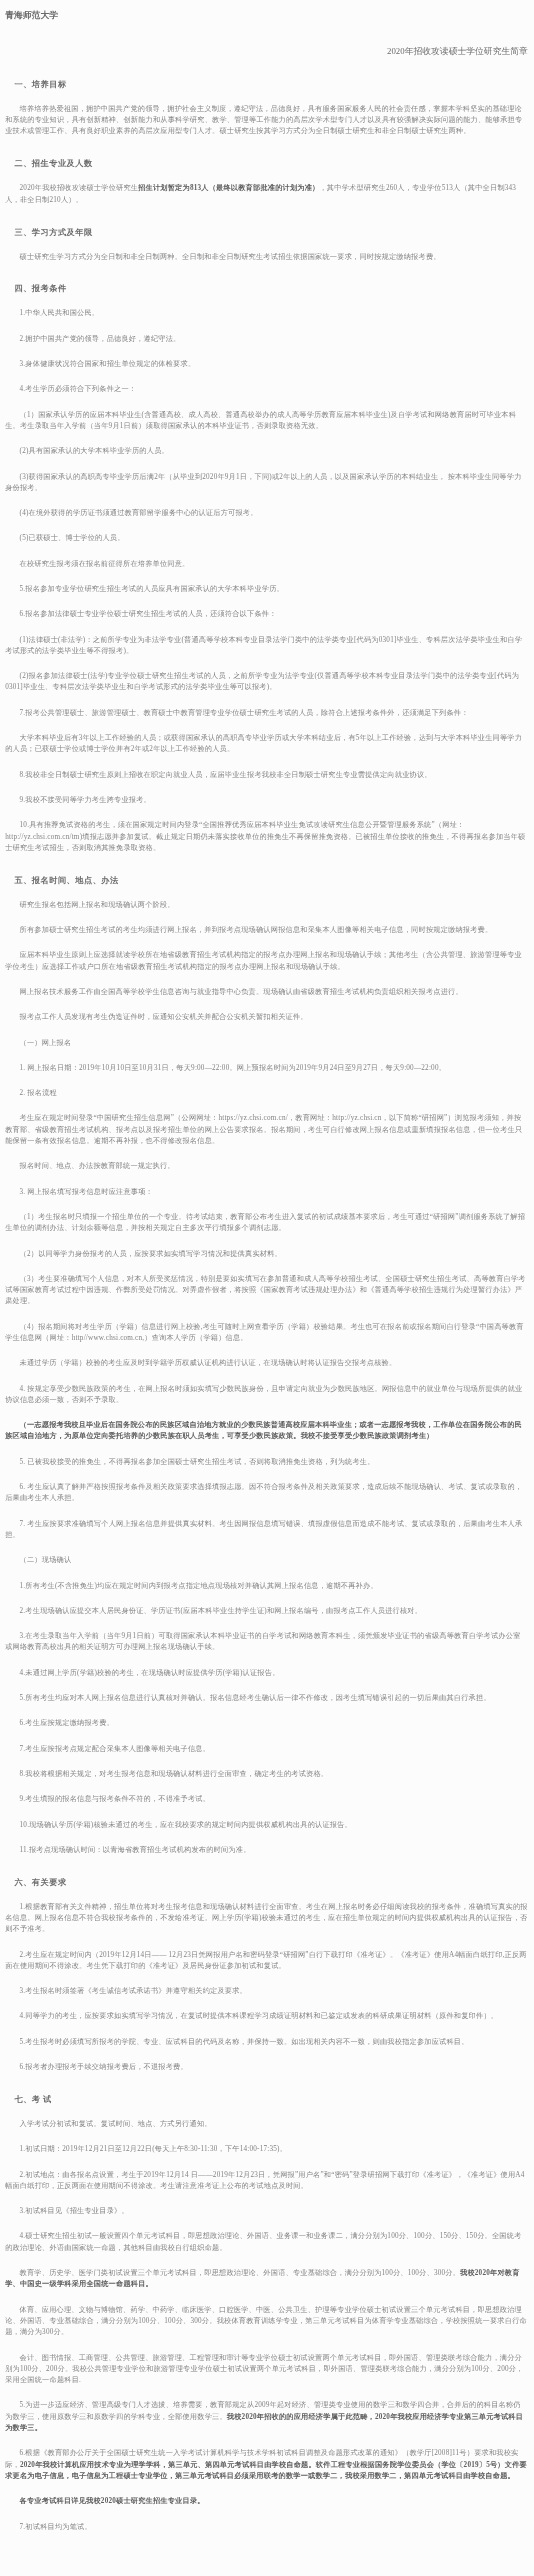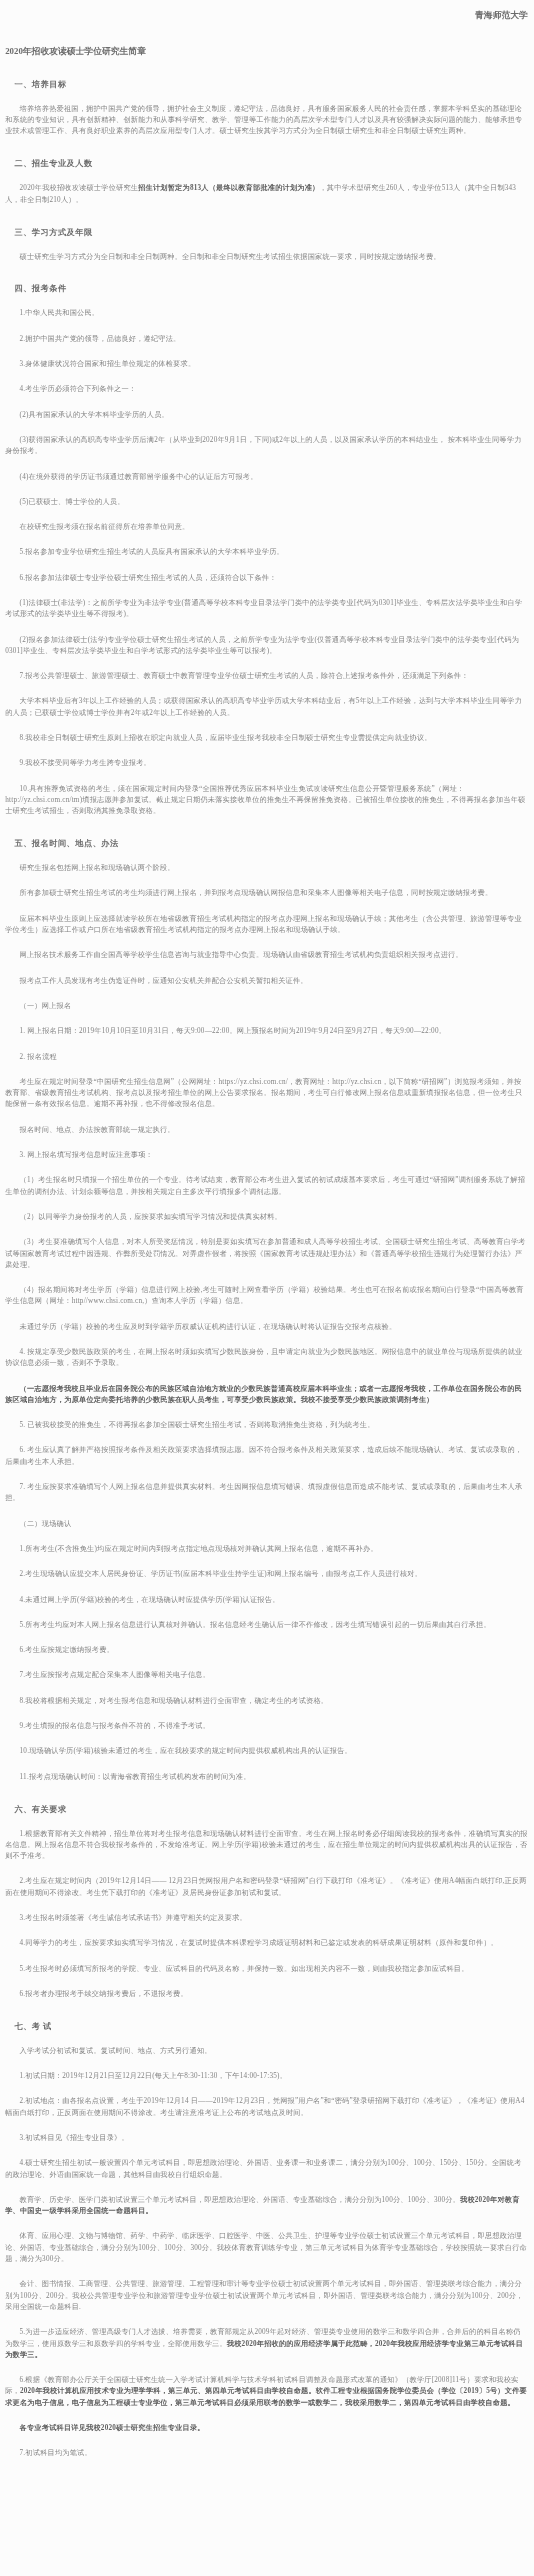--- a/index.html
+++ b/index.html
@@ -7,30 +7,30 @@
     width: 535px;
     min-height: 2817px;
     box-sizing: border-box;
     margin: 0 auto;
     padding: 4.1px 7.2px 31px 5.2px;
     background: #fcfcfc;
     font-family: "Liberation Serif", "DejaVu Serif", serif;
     color: #828282;
   }
   .doc-title {
-    text-align: right;
+    text-align: left;
     font-size: 8.8px;
     font-weight: bold;
     color: #6b6b6b;
     margin: 6.2px 0 0 0;
   }
   .doc-subtitle {
-    text-align: left;
+    text-align: right;
     font-size: 8.8px;
-    font-weight: bold;
+    font-weight: normal;
     color: #6b6b6b;
     margin: 24px 0 0 0;
   }
   #doc-body h2.heading {
     font-size: 8.2px;
     font-weight: bold;
     color: #6b6b6b;
     margin: 20.6px 0 0 0;
     padding-left: 9.3px;
     letter-spacing: 0.5px;
@@ -59,20 +59,21 @@
       <p class="para"><span>培养培养热爱祖国，拥护中国共产党的领导，拥护社会主义制度，遵纪守法，品德良好，具有服务国家服务人民的社会责任感，掌握本学科坚实的基础理论和系统的专业知识，具有创新精神、创新能力和从事科学研究、教学、管理等工作能力的高层次学术型专门人才以及具有较强解决实际问题的能力、能够承担专业技术或管理工作、具有良好职业素养的高层次应用型专门人才。硕士研究生按其学习方式分为全日制硕士研究生和非全日制硕士研究生两种。</span></p>
       <h2 class="heading"><span>二、招生专业及人数</span></h2>
       <p class="para"><span>2020年我校招收攻读硕士学位研究生</span><b>招生计划暂定为813人（最终以教育部批准的计划为准）</b><span>，其中学术型研究生260人，专业学位513人（其中全日制343人，非全日制210人）。</span></p>
       <h2 class="heading"><span>三、学习方式及年限</span></h2>
       <p class="para"><span>硕士研究生学习方式分为全日制和非全日制两种。全日制和非全日制研究生考试招生依据国家统一要求，同时按规定缴纳报考费。</span></p>
       <h2 class="heading"><span>四、报考条件</span></h2>
       <p class="para"><span>1.中华人民共和国公民。</span></p>
       <p class="para"><span>2.拥护中国共产党的领导，品德良好，遵纪守法。</span></p>
       <p class="para"><span>3.身体健康状况符合国家和招生单位规定的体检要求。</span></p>
       <p class="para"><span>4.考生学历必须符合下列条件之一：</span></p>
+      <p class="para"><span>（1）国家承认学历的应届本科毕业生(含普通高校、成人高校、普通高校举办的成人高等学历教育应届本科毕业生)及自学考试和网络教育届时可毕业本科生。考生录取当年入学前（当年9月1日前）须取得国家承认的本科毕业证书，否则录取资格无效。</span></p>
       <p class="para"><span>(2)具有国家承认的大学本科毕业学历的人员。</span></p>
       <p class="para"><span>(3)获得国家承认的高职高专毕业学历后满2年（从毕业到2020年9月1日，下同)或2年以上的人员，以及国家承认学历的本科结业生， 按本科毕业生同等学力身份报考。</span></p>
       <p class="para"><span>(4)在境外获得的学历证书须通过教育部留学服务中心的认证后方可报考。</span></p>
       <p class="para"><span>(5)已获硕士、博士学位的人员。</span></p>
       <p class="para"><span>在校研究生报考须在报名前征得所在培养单位同意。</span></p>
       <p class="para"><span>5.报名参加专业学位研究生招生考试的人员应具有国家承认的大学本科毕业学历。</span></p>
       <p class="para"><span>6.报名参加法律硕士专业学位硕士研究生招生考试的人员，还须符合以下条件：</span></p>
       <p class="para"><span>(1)法律硕士(非法学)：之前所学专业为非法学专业(普通高等学校本科专业目录法学门类中的法学类专业[代码为0301]毕业生、专科层次法学类毕业生和自学考试形式的法学类毕业生等不得报考)。</span></p>
       <p class="para"><span>(2)报名参加法律硕士(法学)专业学位硕士研究生招生考试的人员，之前所学专业为法学专业(仅普通高等学校本科专业目录法学门类中的法学类专业[代码为0301]毕业生、专科层次法学类毕业生和自学考试形式的法学类毕业生等可以报考)。</span></p>
       <p class="para"><span>7.报考公共管理硕士、旅游管理硕士、教育硕士中教育管理专业学位硕士研究生考试的人员，除符合上述报考条件外，还须满足下列条件：</span></p>
@@ -98,20 +99,21 @@
       <p class="para"><span>（4）报名期间将对考生学历（学籍）信息进行网上校验,考生可随时上网查看学历（学籍）校验结果。考生也可在报名前或报名期间自行登录“中国高等教育学生信息网（网址：http//www.chsi.com.cn,）查询本人学历（学籍）信息。</span></p>
       <p class="para"><span>未通过学历（学籍）校验的考生应及时到学籍学历权威认证机构进行认证，在现场确认时将认证报告交报考点核验。</span></p>
       <p class="para"><span>4. 按规定享受少数民族政策的考生，在网上报名时须如实填写少数民族身份，且申请定向就业为少数民族地区。网报信息中的就业单位与现场所提供的就业协议信息必须一致，否则不予录取。</span></p>
       <p class="para"><b>（一志愿报考我校且毕业后在国务院公布的民族区域自治地方就业的少数民族普通高校应届本科毕业生；或者一志愿报考我校，工作单位在国务院公布的民族区域自治地方，为原单位定向委托培养的少数民族在职人员考生，可享受少数民族政策。我校不接受享受少数民族政策调剂考生）</b></p>
       <p class="para"><span>5. 已被我校接受的推免生，不得再报名参加全国硕士研究生招生考试，否则将取消推免生资格，列为统考生。</span></p>
       <p class="para"><span>6. 考生应认真了解并严格按照报考条件及相关政策要求选择填报志愿。因不符合报考条件及相关政策要求，造成后续不能现场确认、考试、复试或录取的，后果由考生本人承担。</span></p>
       <p class="para"><span>7. 考生应按要求准确填写个人网上报名信息并提供真实材料。考生因网报信息填写错误、填报虚假信息而造成不能考试、复试或录取的，后果由考生本人承担。</span></p>
       <p class="para"><span>（二）现场确认</span></p>
       <p class="para"><span>1.所有考生(不含推免生)均应在规定时间内到报考点指定地点现场核对并确认其网上报名信息，逾期不再补办。</span></p>
       <p class="para"><span>2.考生现场确认应提交本人居民身份证、学历证书(应届本科毕业生持学生证)和网上报名编号，由报考点工作人员进行核对。</span></p>
+      <p class="para"><span>3.在考生录取当年入学前（当年9月1日前）可取得国家承认本科毕业证书的自学考试和网络教育本科生，须凭颁发毕业证书的省级高等教育自学考试办公室或网络教育高校出具的相关证明方可办理网上报名现场确认手续。</span></p>
       <p class="para"><span>4.未通过网上学历(学籍)校验的考生，在现场确认时应提供学历(学籍)认证报告。</span></p>
       <p class="para"><span>5.所有考生均应对本人网上报名信息进行认真核对并确认。报名信息经考生确认后一律不作修改，因考生填写错误引起的一切后果由其自行承担。</span></p>
       <p class="para"><span>6.考生应按规定缴纳报考费。</span></p>
       <p class="para"><span>7.考生应按报考点规定配合采集本人图像等相关电子信息。</span></p>
       <p class="para"><span>8.我校将根据相关规定，对考生报考信息和现场确认材料进行全面审查，确定考生的考试资格。</span></p>
       <p class="para"><span>9.考生填报的报名信息与报考条件不符的，不得准予考试。</span></p>
       <p class="para"><span>10.现场确认学历(学籍)核验未通过的考生，应在我校要求的规定时间内提供权威机构出具的认证报告。</span></p>
       <p class="para"><span>11.报考点现场确认时间：以青海省教育招生考试机构发布的时间为准。</span></p>
       <h2 class="heading"><span>六、有关要求</span></h2>
       <p class="para"><span>1.根据教育部有关文件精神，招生单位将对考生报考信息和现场确认材料进行全面审查。考生在网上报名时务必仔细阅读我校的报考条件，准确填写真实的报名信息。网上报名信息不符合我校报考条件的，不发给准考证。网上学历(学籍)校验未通过的考生，应在招生单位规定的时间内提供权威机构出具的认证报告，否则不予准考。</span></p>

